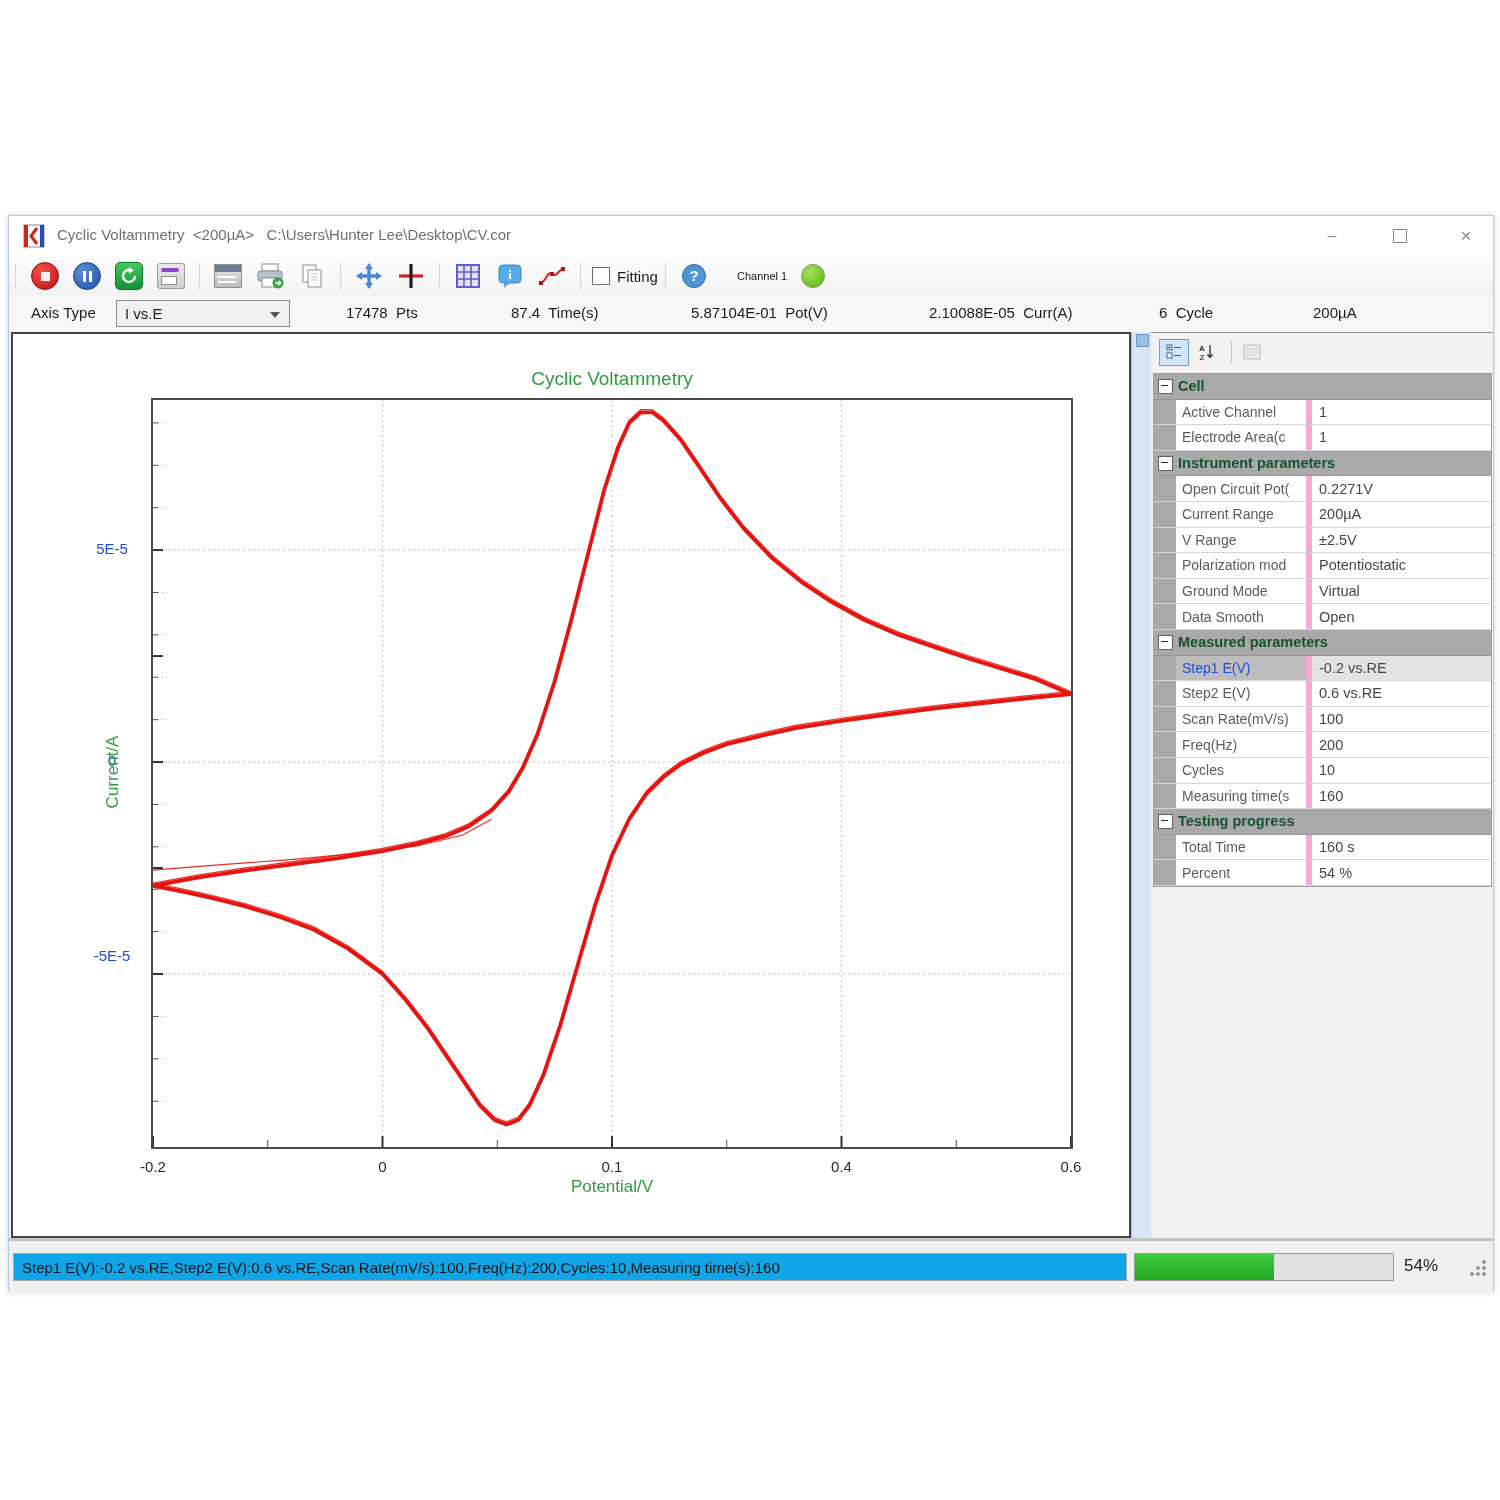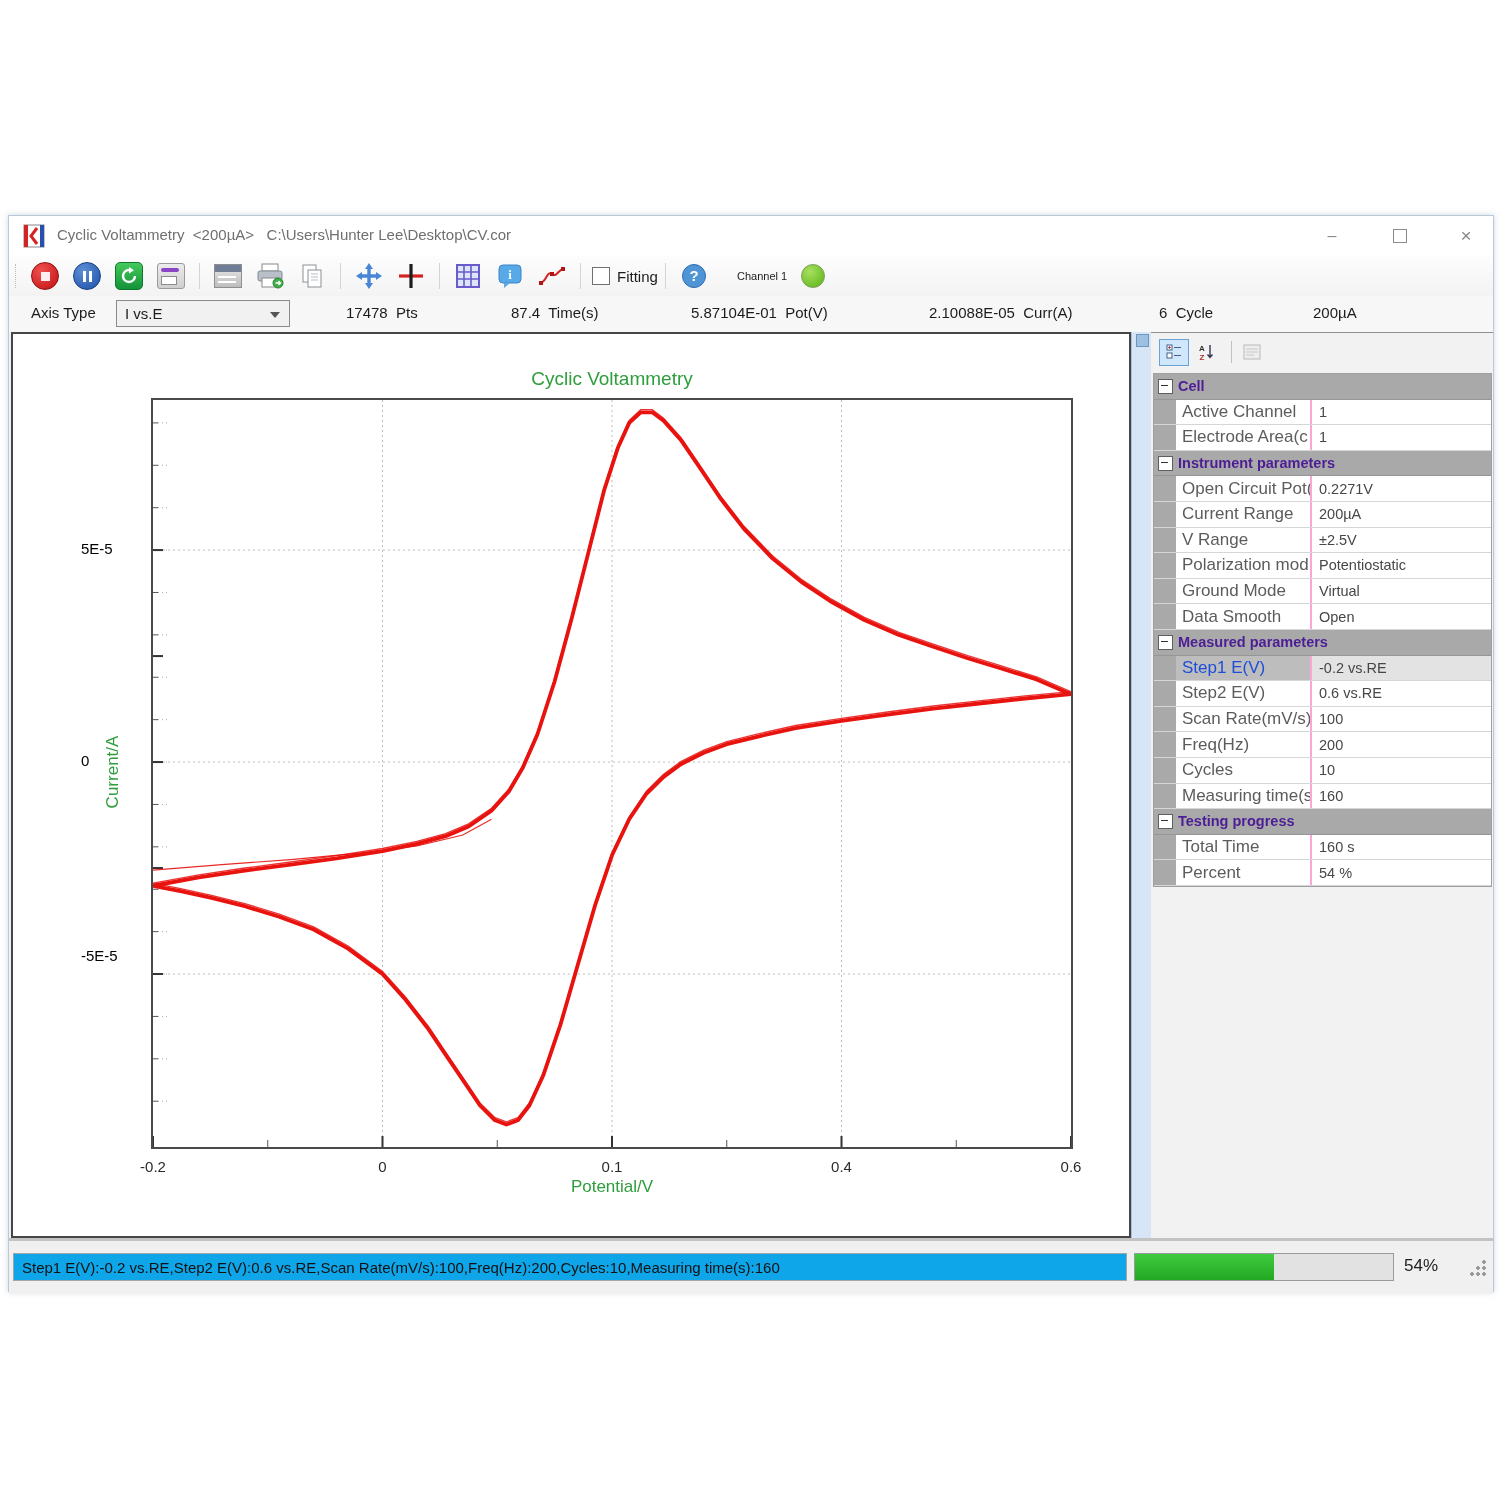--- a/index.html
+++ b/index.html
@@ -49,42 +49,42 @@
     display:flex;align-items:center;font-size:15px;color:#1c1c1c;padding-left:8px;box-sizing:border-box;}
   #dd-arrow{position:absolute;right:9px;top:11px;width:0;height:0;border-left:5px solid transparent;
     border-right:5px solid transparent;border-top:6px solid #555;}
   .stat{position:absolute;top:8px;font-size:15px;color:#1c1c1c;white-space:pre;}
   
   #content{position:absolute;left:0;top:116px;width:100%;height:906px;background:#eef2f6;}
   #chart-panel{position:absolute;left:2px;top:0;width:1120px;height:906px;background:#fff;border:2px solid #454545;box-sizing:border-box;}
   #chart-title{position:absolute;left:140px;top:34px;width:918px;text-align:center;font-size:19px;color:#2e9e3c;}
   #plot{position:absolute;left:140px;top:66px;width:918px;height:747px;outline:2px solid #4a4a4a;}
   .tick-x{position:absolute;width:56px;text-align:center;font-size:15px;color:#2b2b2b;}
-  .tick-y{position:absolute;width:62px;text-align:left;font-size:15px;color:#000000;}
+  .tick-y{position:absolute;width:62px;text-align:center;font-size:15px;color:#1d4ed8;}
   #xlabel{position:absolute;left:140px;top:843px;width:918px;text-align:center;font-size:17px;color:#2e9e3c;}
   #ylabel{position:absolute;left:26px;top:400px;width:160px;text-align:center;font-size:17px;color:#2e9e3c;
     transform:rotate(-90deg);transform-origin:center;}
   #splitter{position:absolute;left:1122px;top:0;width:20px;height:906px;background:#d7e6f6;
     border-left:1px solid #a8c2dc;border-right:1px solid #89aacc;}
   #splitter .nub{position:absolute;left:4px;top:2px;width:11px;height:11px;background:#9cc0e2;border:1px solid #6f96bd;}
   
   #prop-panel{position:absolute;left:1142px;top:0;width:342px;height:906px;background:#f2f2f2;border-top:1px solid #8f8f8f;box-sizing:border-box;}
   #prop-toolbar{position:absolute;left:0;top:0;width:100%;height:38px;display:flex;align-items:center;padding-left:8px;box-sizing:border-box;}
   .pt-ico{width:28px;height:25px;display:flex;align-items:center;justify-content:center;margin-right:4px;font-size:11px;}
   #pt-cat{background:#cfe6fb;border:1px solid #69a1d8;}
   .pt-sep{width:1px;height:22px;background:#c2c2c2;margin:0 6px;}
   #pt-pages{opacity:.45;}
   #prop-grid{position:absolute;left:2px;top:40px;width:337px;border:1px solid #9f9f9f;background:#fff;}
   .pg-cat{display:flex;align-items:center;height:24.6px;background:#a9a9a9;border-bottom:1px solid #969696;}
   .pg-minus{width:13px;height:13px;margin:0 5px 0 4px;background:#fff;border:1px solid #5f5f5f;position:relative;flex:none;}
   .pg-minus::after{content:"";position:absolute;left:2px;top:5px;width:7px;height:1px;background:#333;}
-  .pg-cat-title{font-size:14.5px;font-weight:bold;color:#4c1d95;text-align:right;}
+  .pg-cat-title{font-size:14.5px;font-weight:bold;color:#14532d;text-align:right;}
   .pg-row{display:flex;height:24.6px;border-bottom:1px solid #d6d6d6;background:#fff;}
   .pg-gutter{width:22px;background:#a9a9a9;flex:none;}
-  .pg-label{width:136px;flex:none;border-right:2px solid #f9a8d4;font-size:17px;color:#5c5c5c;
+  .pg-label{width:136px;flex:none;border-right:6px solid #f9a8d4;font-size:14px;color:#5c5c5c;
     display:flex;align-items:center;padding-left:6px;box-sizing:border-box;overflow:hidden;white-space:nowrap;}
   .pg-value{flex:1;font-size:14.5px;color:#474747;display:flex;align-items:center;padding-left:7px;overflow:hidden;white-space:nowrap;}
   .pg-row.sel .pg-label{background:#bdbdbd;color:#1d4ed8;}
   .pg-row.sel .pg-value{background:#e3e3e3;}
   
   #statusbar{position:absolute;left:0;top:1022px;width:100%;height:53px;background:#f0f0f0;border-top:3px solid #c3c3c3;}
   #status-field{position:absolute;left:4px;top:12px;width:1114px;height:28px;background:#0ea5e9;border:1px solid #a5a5a5;
     display:flex;align-items:center;padding-left:8px;box-sizing:border-box;font-size:15px;color:#111;white-space:nowrap;overflow:hidden;}
   #progress-track{position:absolute;left:1125px;top:12px;width:260px;height:28px;background:#e2e2e2;border:1px solid #9a9a9a;box-sizing:border-box;}
   #progress-fill{height:100%;background:linear-gradient(#3ecb3e,#23a823);width:0;}

